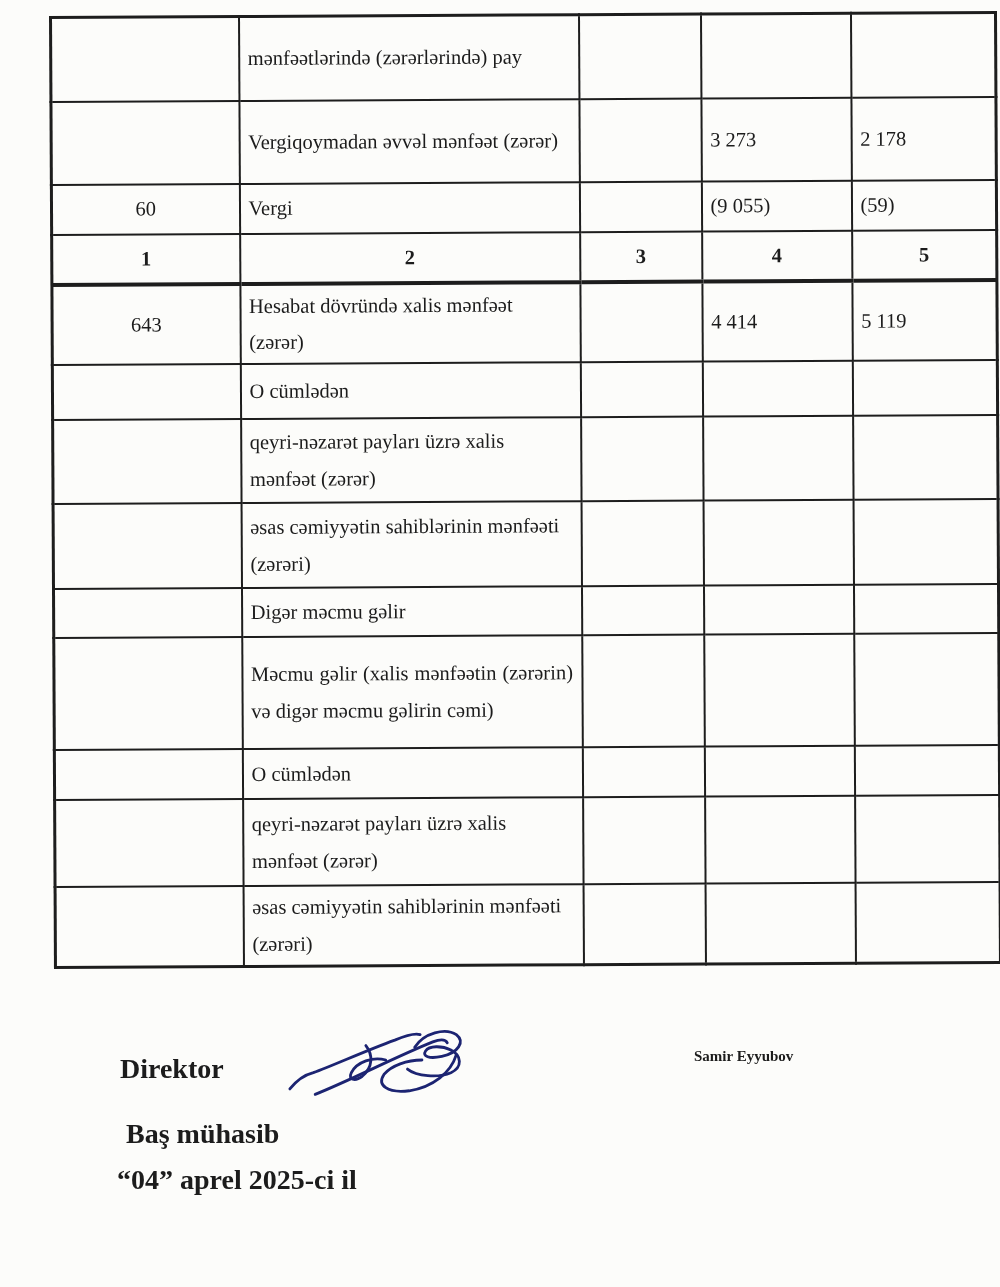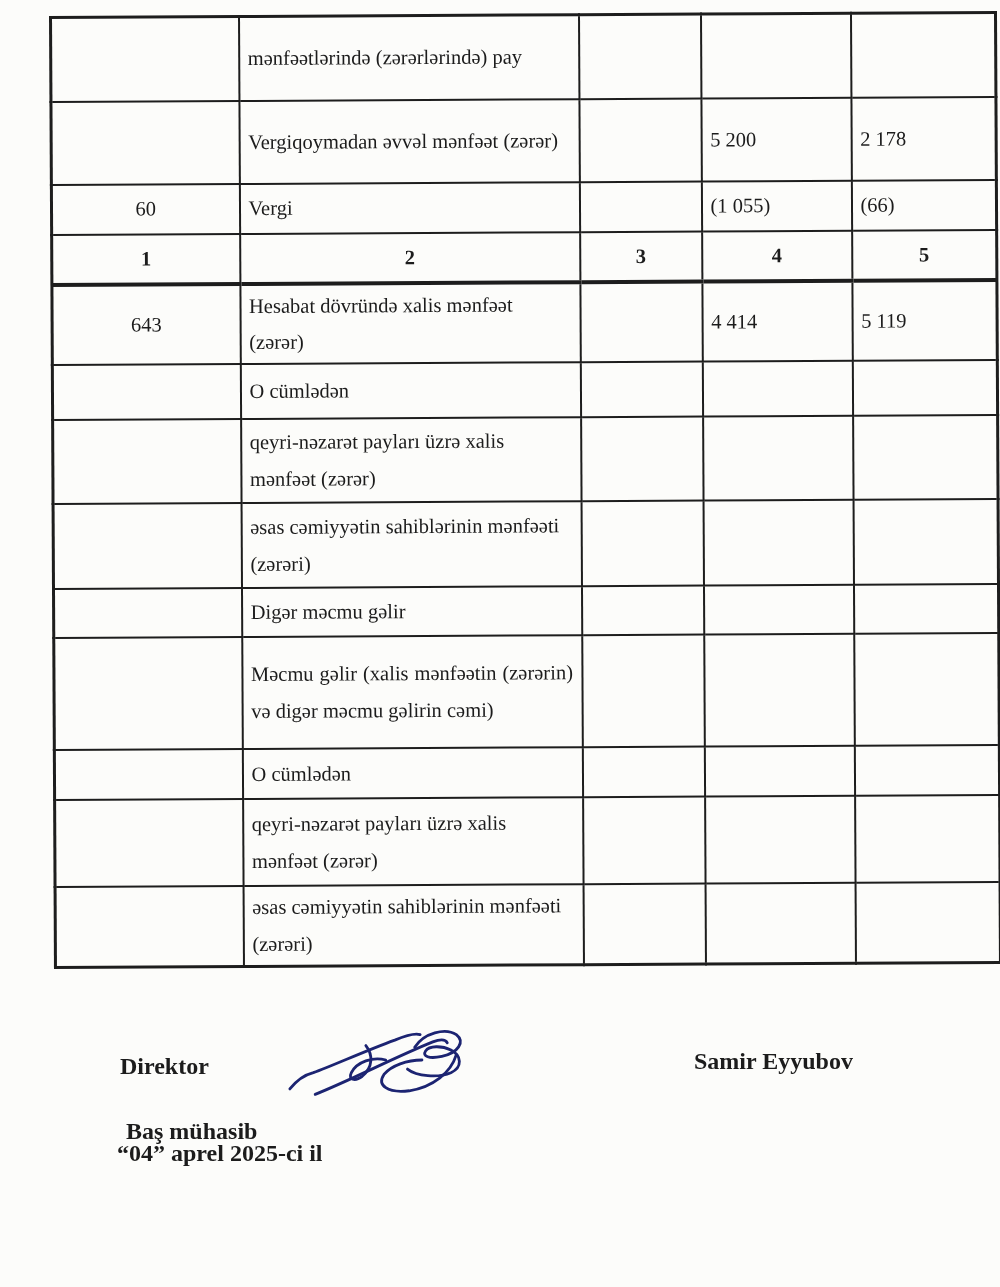--- a/index.html
+++ b/index.html
@@ -34,26 +34,26 @@
   td.c4,td.c5{padding-left:9px;}
   tr.hdr td{font-weight:bold;text-align:center;border-bottom-width:4px;line-height:1.3;}
   td.just{text-align:justify;text-align-last:left;}
   tr.h84{height:84px;} tr.h83{height:83px;} tr.h50{height:50px;}
   tr.h79{height:79px;} tr.h55{height:55px;} tr.h85{height:85px;}
   tr.h49{height:49px;} tr.h112{height:112px;} tr.h87{height:87px;}
   tr.h80{height:80px;}
 
   
   .sig-label{
-    position:absolute;font-weight:bold;font-size:24px;white-space:nowrap;
+    position:absolute;font-weight:bold;font-size:28px;white-space:nowrap;
   }
   #director-label{left:88px;top:1053px;}
-  #director-name{left:662px;top:1048px;font-size:24px;}
+  #director-name{left:662px;top:1048px;font-size:15px;}
   #accountant-label{left:94px;top:1118px;}
-  #date-line{left:85px;top:1140px;}
+  #date-line{left:85px;top:1164px;}
   #signature{
     position:absolute;left:247px;top:1020px;width:190px;height:80px;
   }
 </style>
 </head>
 <body>
 
 <div class="page">
 
   <table class="fin">
@@ -69,29 +69,29 @@
         <td class="c1"></td>
         <td class="c2">mənfəətlərində (zərərlərində) pay</td>
         <td class="c3"></td>
         <td class="c4"></td>
         <td class="c5"></td>
       </tr>
       <tr class="h83">
         <td class="c1"></td>
         <td class="c2">Vergiqoymadan əvvəl mənfəət (zərər)</td>
         <td class="c3"></td>
-        <td class="c4">5 200</td>
+        <td class="c4">3 273</td>
         <td class="c5">2 178</td>
       </tr>
       <tr class="h50">
         <td class="c1">60</td>
         <td class="c2">Vergi</td>
         <td class="c3"></td>
-        <td class="c4">(1 055)</td>
-        <td class="c5">(66)</td>
+        <td class="c4">(9 055)</td>
+        <td class="c5">(59)</td>
       </tr>
       <tr class="hdr h50">
         <td class="c1">1</td>
         <td class="c2" style="text-align:center">2</td>
         <td class="c3">3</td>
         <td class="c4" style="text-align:center">4</td>
         <td class="c5" style="text-align:center">5</td>
       </tr>
       <tr class="h79">
         <td class="c1">643</td>

